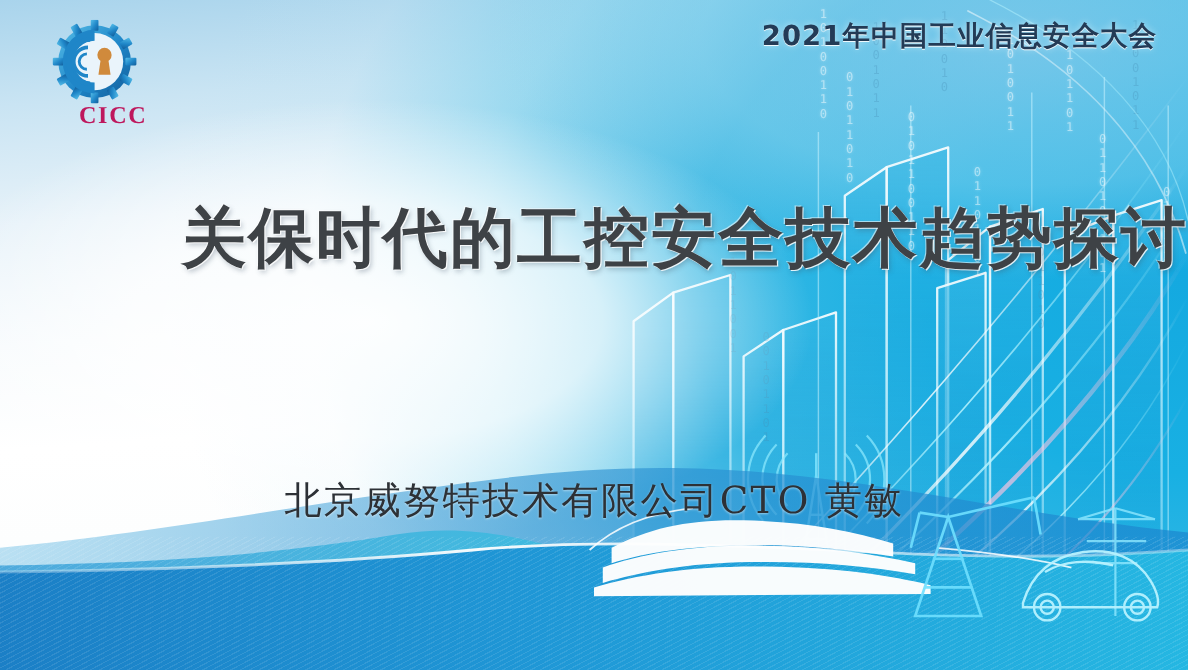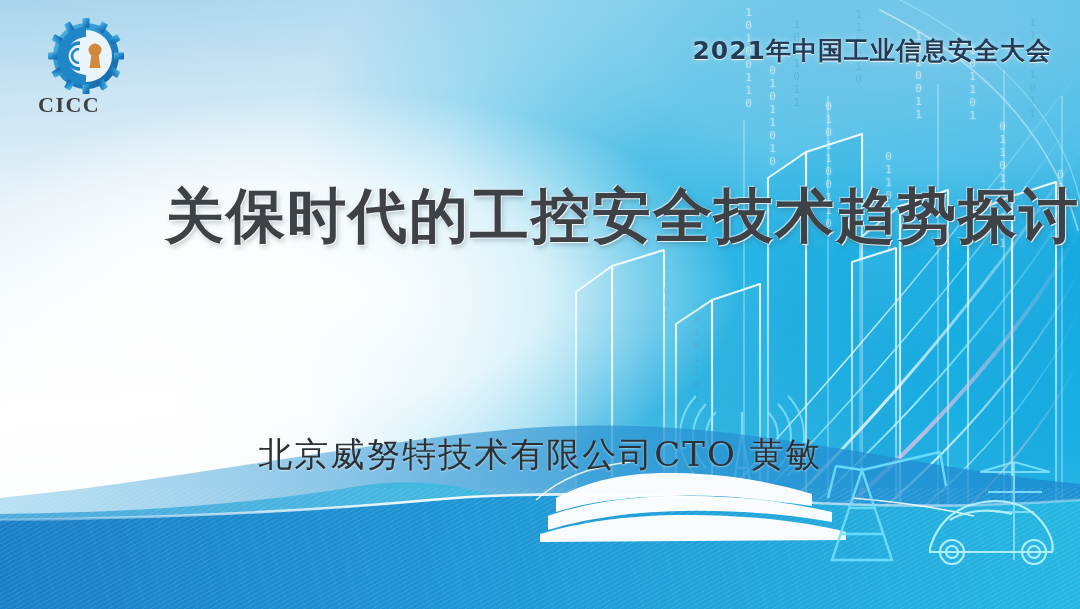--- a/index.html
+++ b/index.html
@@ -77,31 +77,31 @@
     opacity:.9;
   }
 
   
   #logo{
     position:absolute;left:38px;top:18px;width:96px;height:104px;
   }
   #logo-mark{position:absolute;left:0;top:0;width:96px;height:76px;}
   #logo-word{
     position:absolute;left:0;top:74px;width:96px;
-    text-align:left;
+    text-align:right;
     font-family:"Liberation Serif", serif;
     font-weight:700;
     font-size:22px;
     letter-spacing:1.5px;
-    color:#404040;
+    color:#be185d;
   }
 
   
   #conf-title{
-    position:absolute;right:28px;top:34px;
+    position:absolute;right:28px;top:16px;
     font-family:"DejaVu Sans","Liberation Sans",sans-serif;
     font-weight:700;
     font-size:25px;
     letter-spacing:1px;
     color:#233b56;
     text-shadow:0 1px 0 rgba(255,255,255,.85), 0 0 7px rgba(255,255,255,.5);
     white-space:nowrap;
   }
 
   #main-title{

